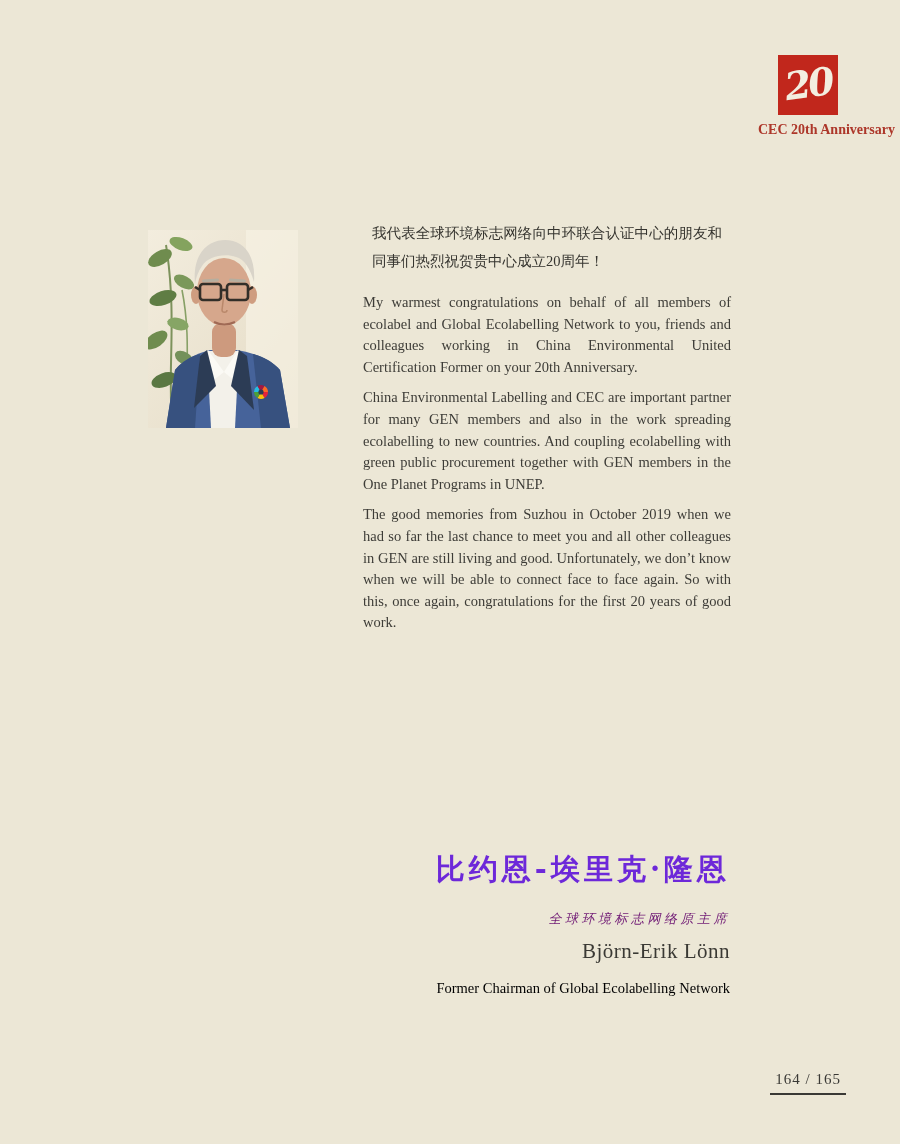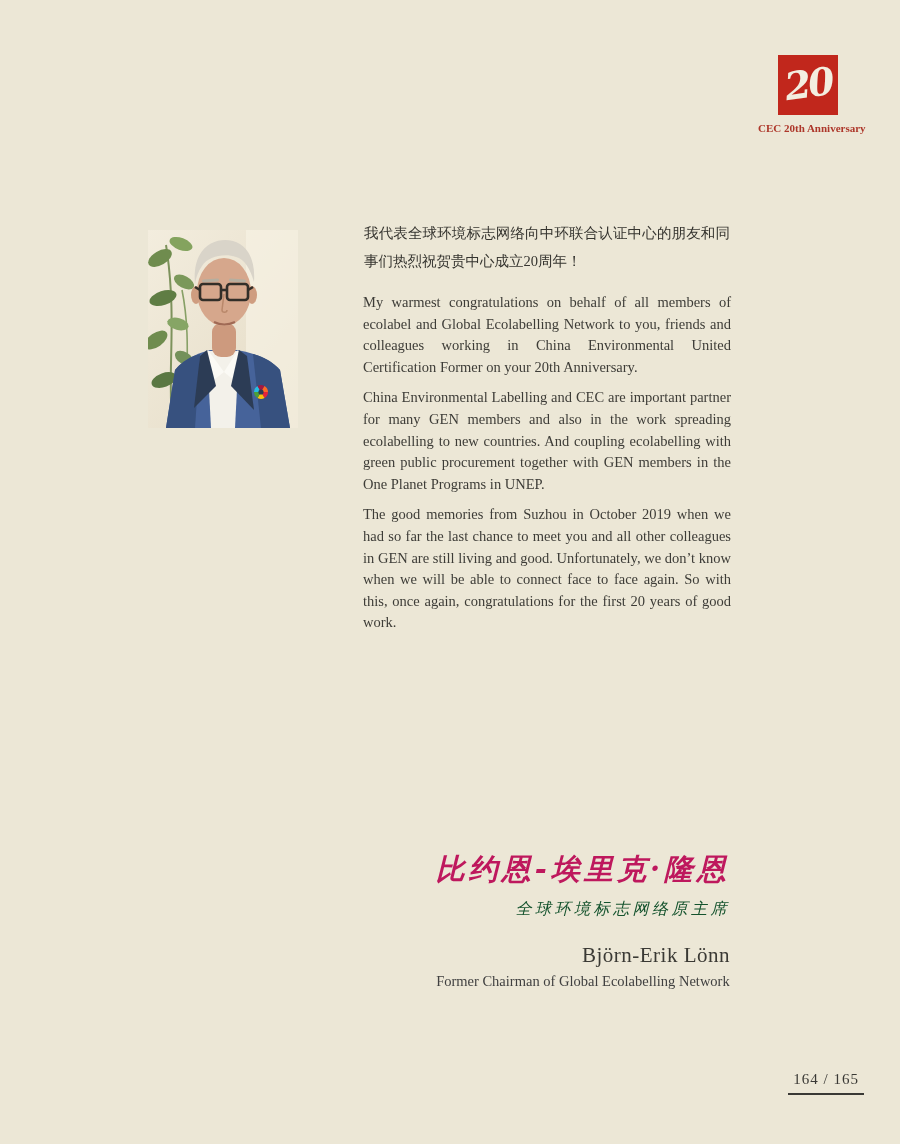--- a/index.html
+++ b/index.html
@@ -17,57 +17,57 @@
     width:60px; height:60px; margin:0 auto;
     background:var(--logo_red,#c1271c);
     display:flex; align-items:center; justify-content:center;
   }
   .logo-number {
     font-family:"DejaVu Serif", serif; font-style:italic; font-weight:bold;
     font-size:38px; color:#f3eee0; letter-spacing:-3px;
     transform:rotate(-8deg) translateY(-2px);
   }
   .logo-caption {
-    margin-top:7px; font-size:11px; font-weight:bold; white-space:nowrap;
+    margin-top:7px; font-size:14px; font-weight:bold; white-space:nowrap;
     color:var(--logo_caption_red,#ad372a);
   }
 
   
   .photo { position:absolute; left:148px; top:230px; width:150px; height:198px; }
   .photo svg { display:block; }
 
   
   .letter { position:absolute; left:363px; top:219px; width:368px; }
   .cn-block { margin-bottom:17px; }
   .cn-block p {
-    font-size:14.5px; line-height:28px; margin:0 1px 10px;
+    font-size:14.5px; line-height:28px; margin:0 9px 10px;
     text-align:justify; color:#35342f;
   }
   .en-block p {
     font-size:14.5px; line-height:21.6px; margin:0 0 9px;
     text-align:justify; color:#3d3c37;
   }
   .cn-block p:last-child, .en-block p:last-child { margin-bottom:0; }
 
   
   .signature { position:absolute; right:170px; top:850px; text-align:right; }
   .sig-name-cn {
-    font-family:"DejaVu Serif", serif; font-weight:bold; font-style:italic;
-    font-size:29px; letter-spacing:4px; color:#be185d;
+    font-family:"DejaVu Serif", serif; font-weight:bold; 
+    font-size:29px; letter-spacing:4px; color:#6d28d9;
   }
   .sig-title-cn {
-    margin-top:9px; font-size:16px; letter-spacing:3.5px;
-    font-style:italic; color:#14532d;
+    margin-top:20px; font-size:13px; letter-spacing:3.5px;
+    font-style:italic; color:#701a75;
   }
-  .sig-name-en { margin-top:23px; font-size:21px; letter-spacing:0.5px; color:#3a3934; }
-  .sig-title-en { margin-top:5px; font-size:14.5px; color:#404040;text-align:center; }
+  .sig-name-en { margin-top:11px; font-size:21px; letter-spacing:0.5px; color:#3a3934; }
+  .sig-title-en { margin-top:16px; font-size:14.5px; color:#000000; }
 
   
   .footer-page {
-    position:absolute; top:1071px; right:36px;
+    position:absolute; top:1071px; right:54px;
     font-size:15px; letter-spacing:1px; color:#3a3935;
     border-bottom:2px solid #3a3935; padding:0 5px 5px;
   }
 </style>
 </head>
 <body>
 
 <div class="page">
 
   <div class="logo-wrap">

